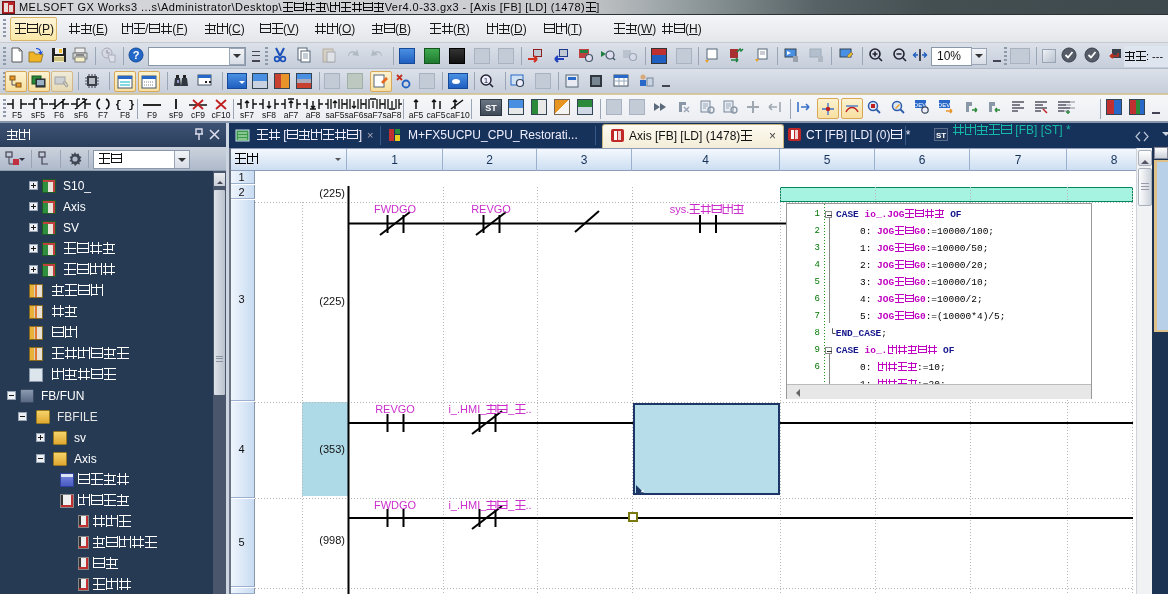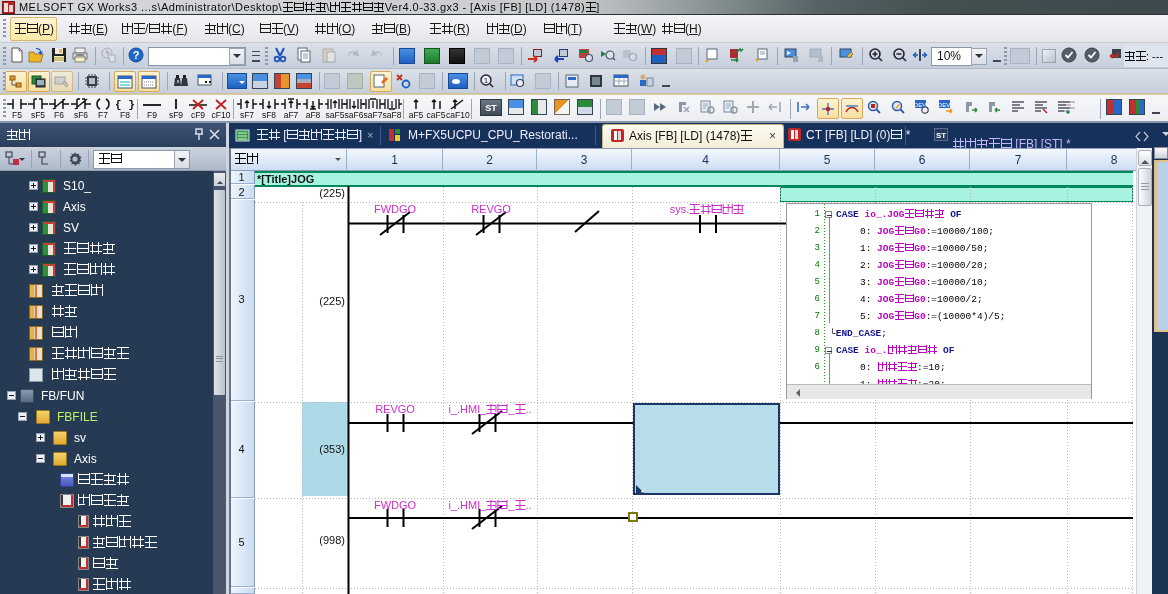--- a/index.html
+++ b/index.html
@@ -575,21 +575,21 @@
           <i></i>
         </span><span class="tico glyph-prog" style="left:42px"></span><span style="margin-left:63px"><span class="j g a"></span><span class="j g b"></span><span class="j g e"></span><span class="j g c"></span></span></div>
     <div class="trow" style="top:110px"><span class="tico glyph-tan" style="left:29px"></span><span style="margin-left:51px"><span class="j g d"></span><span class="j g a"></span><span class="j g b"></span><span class="j g e"></span></span></div>
     <div class="trow" style="top:131px"><span class="tico glyph-tan" style="left:29px"></span><span style="margin-left:51px"><span class="j g c"></span><span class="j g d"></span></span></div>
     <div class="trow" style="top:152px"><span class="tico glyph-tan" style="left:29px"></span><span style="margin-left:51px"><span class="j g b"></span><span class="j g e"></span></span></div>
     <div class="trow" style="top:173px"><span class="tico glyph-tan" style="left:29px"></span><span style="margin-left:51px"><span class="j g a"></span><span class="j g c"></span><span class="j g e"></span><span class="j g b"></span><span class="j g d"></span><span class="j g a"></span></span></div>
     <div class="trow" style="top:194px"><span class="tico glyph-sheet" style="left:29px"></span><span style="margin-left:51px"><span class="j g e"></span><span class="j g d"></span><span class="j g c"></span><span class="j g b"></span><span class="j g a"></span></span></div>
     <div class="trow" style="top:215px"><span class="pm" style="left:7px">
           <b></b>
         </span><span class="tico glyph-folder" style="left:20px;background:linear-gradient(#8a9ab0,#5a6a84);border-color:#3a4a60"></span><span style="margin-left:41px">FB/FUN</span></div>
-    <div class="trow" style="top:236px;color:#bef264"><span class="pm" style="left:18px">
+    <div class="trow" style="top:236px;color:#e5e5e5"><span class="pm" style="left:18px">
           <b></b>
         </span><span class="tico glyph-folder" style="left:36px"></span><span style="margin-left:57px">FBFILE</span></div>
     <div class="trow" style="top:257px"><span class="pm p" style="left:36px">
           <b></b>
           <i></i>
         </span><span class="tico glyph-folder" style="left:53px"></span><span style="margin-left:74px">sv</span></div>
     <div class="trow" style="top:278px"><span class="pm" style="left:36px">
           <b></b>
         </span><span class="tico glyph-folder" style="left:53px"></span><span style="margin-left:74px">Axis</span></div>
     <div class="trow" style="top:299px"><span class="tico" style="left:60px;background:linear-gradient(#7a8ae0,#4a5ac0);border:1px solid #3040a0;box-shadow:inset 0 3px 0 #dce4f4"></span><span style="margin-left:77px"><span class="j g b"></span><span class="j g a"></span><span class="j g d"></span><span class="j g c"></span></span></div>
@@ -629,21 +629,21 @@
       <div class="ab" style="left:166px;top:4px;color:#444;font-size:12px">×</div>
     </div>
     <svg class="ab" style="left:558px;top:4px" width="15" height="15">
         <rect x="1" y="1" width="13" height="13" fill="#c02828" rx="2"></rect>
         <rect x="4" y="3" width="3" height="9" fill="#fff"></rect>
         <rect x="8" y="3" width="3" height="9" fill="#f0d0d0"></rect>
       </svg>
     <div class="ab" style="left:577px;top:5px;color:#eef;white-space:nowrap">CT [FB] [LD] (0)<span class="j b"></span> *</div>
     <div class="ab" style="left:676px;top:3px;width:1px;height:19px;background:#3a5a8a"></div>
     <div class="ab" style="left:705px;top:5px;width:14px;height:13px;background:#223a5e;border:1px solid #5a6a8a;color:#fff;font-size:8px;font-weight:bold;text-align:center;line-height:13px">ST</div>
-    <div class="ab" style="left:723px;top:14px;color:#c4b5fd;white-space:nowrap"><span class="j c"></span><span class="j e"></span><span class="j d"></span><span class="j a"></span><span class="j b"></span> [FB] [ST] *</div>
+    <div class="ab" style="left:723px;top:0;color:#14b8a6;white-space:nowrap"><span class="j c"></span><span class="j e"></span><span class="j d"></span><span class="j a"></span><span class="j b"></span> [FB] [ST] *</div>
     <svg class="ab" style="left:906px;top:8px" width="22" height="11">
         <path d="M5 1L1 5.5L5 10M9 1l4 4.5L9 10" stroke="#b8c2d4" stroke-width="1.2" fill="none"></path>
       </svg>
     <div class="ab" style="left:933px;top:9px;width:0;height:0;border:4px solid transparent;border-top-color:#cdd5e2"></div>
   </div>
 
   <div class="ab" id="edhead" style="left:0;top:25px;width:907px;height:23px;background:linear-gradient(#f4f8fd,#cddef2);border-top:1px solid #8a9cb8;border-bottom:1px solid #8a9cb8;font-size:12px;color:#15325a">
     <div class="ab" style="left:0;top:0;width:118px;height:22px;border-right:1px solid #9ab0cc;color:#000">
         <span class="ab" style="left:5px;top:3px"><span class="j a"></span><span class="j e"></span></span>
       <div class="ab" style="left:106px;top:9px;width:0;height:0;border:3.5px solid transparent;border-top-color:#555"></div>
@@ -659,21 +659,20 @@
   </div>
   <div class="ab" id="edbody" style="left:0;top:48px;width:907px;height:423px;background:#fff">
 
     <div class="rh" style="top:0;height:13px;line-height:13px">1</div>
     <div class="rh" style="top:14px;height:14px;line-height:14px">2</div>
     <div class="rh" style="top:29px;height:201px;line-height:199px">3</div>
     <div class="rh" style="top:231px;height:96px;line-height:94px">4</div>
     <div class="rh" style="top:328px;height:88px;line-height:86px">5</div>
     <div class="rh" style="top:417px;height:6px"></div>
 
-    <div class="ab" style="left:26px;top:0;width:878px;height:16px;background:#a7f3e2;border-top:2px solid #00885c;border-bottom:2px solid #00885c;font-size:11px;font-weight:bold;color:#111;line-height:13px"><span style="margin-left:2px">*[Title]JOG</span></div>
 
     <div class="ab" style="left:551px;top:16px;width:353px;height:15px;background:#a7f3e2;border:1px solid #00885c"></div>
 
     <div class="ab stp" style="top:16px">(225)</div>
     <div class="ab stp" style="top:124px">(225)</div>
     <div class="ab" style="left:73px;top:231px;width:46px;height:94px;background:#aedae8"></div>
     <div class="ab stp" style="top:272px">(353)</div>
     <div class="ab stp" style="top:363px">(998)</div>
 
     <div class="ghl" style="left:26px;top:31px;width:878px"></div>

